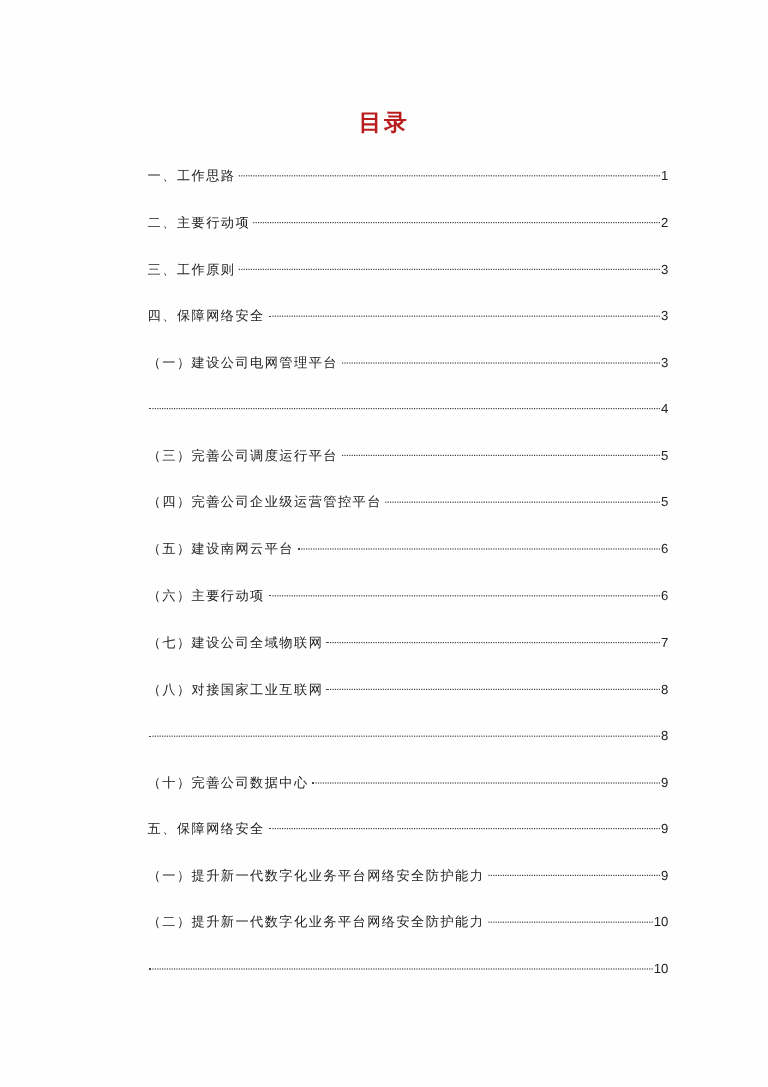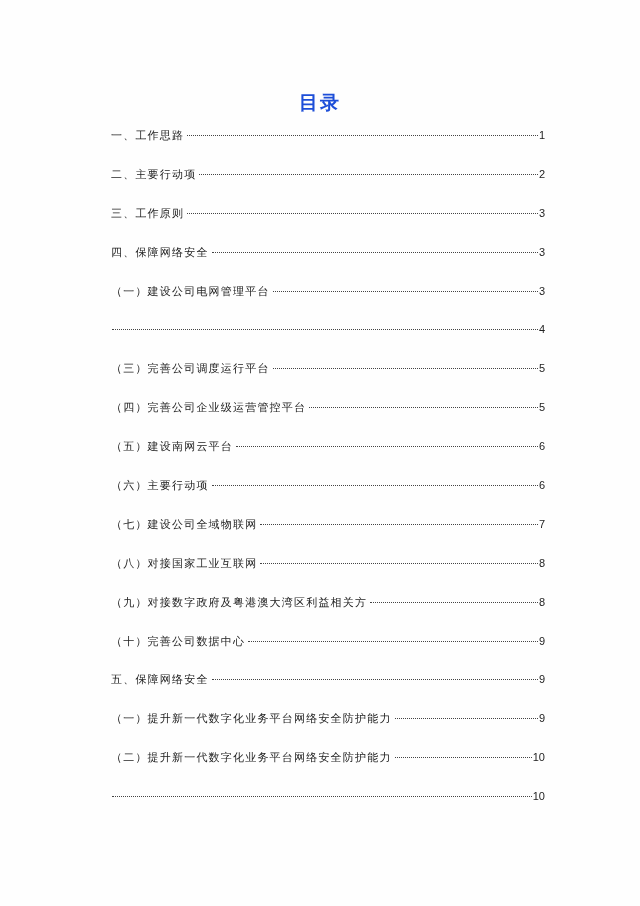--- a/index.html
+++ b/index.html
@@ -23,29 +23,29 @@
     }
     .toc-title {
       position: absolute;
       left: 0;
       width: 640px;
       top: 88px;
       text-align: center;
       font-size: 19px;
       font-weight: bold;
       letter-spacing: 2px;
-      color: #1d4ed8;
+      color: #b91c1c;
       line-height: 28px;
     }
     .toc-list {
       position: absolute;
       left: 111px;
       top: 126px;
       width: 434px;
-      margin: 0;
+      margin: 12px;
       padding: 0;
       list-style: none;
     }
     .toc-row {
       display: flex;
       align-items: baseline;
       height: 38.9px;
       line-height: 18px;
       font-size: 11px;
       color: #222;
@@ -131,21 +131,20 @@
       <span class="toc-label">（七）建设公司全域物联网</span>
       <span class="toc-leader"></span>
       <span class="toc-page">7</span>
     </li>
     <li class="toc-row">
       <span class="toc-label">（八）对接国家工业互联网</span>
       <span class="toc-leader"></span>
       <span class="toc-page">8</span>
     </li>
     <li class="toc-row">
-      <span class="toc-label">（九）对接数字政府及粤港澳大湾区利益相关方</span>
       <span class="toc-leader"></span>
       <span class="toc-page">8</span>
     </li>
     <li class="toc-row">
       <span class="toc-label">（十）完善公司数据中心</span>
       <span class="toc-leader"></span>
       <span class="toc-page">9</span>
     </li>
     <li class="toc-row">
       <span class="toc-label">五、保障网络安全</span>

